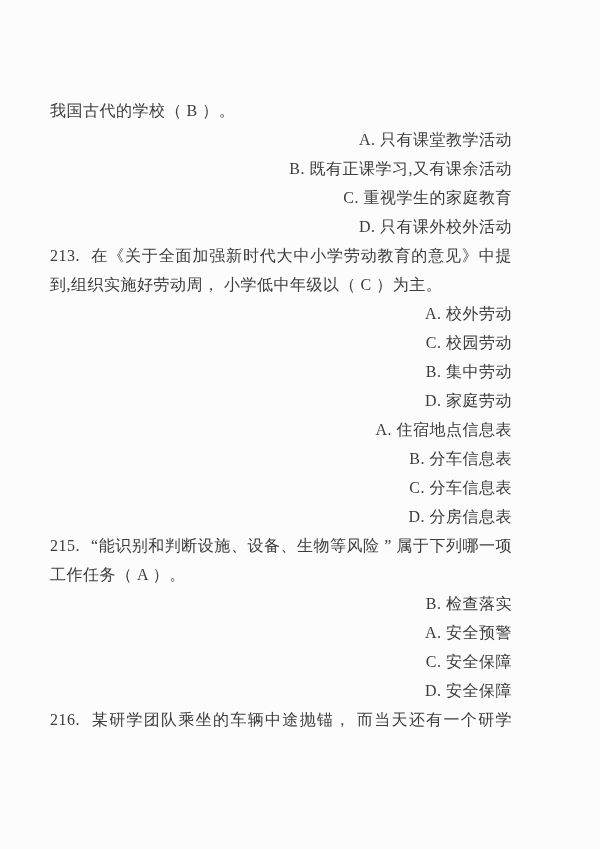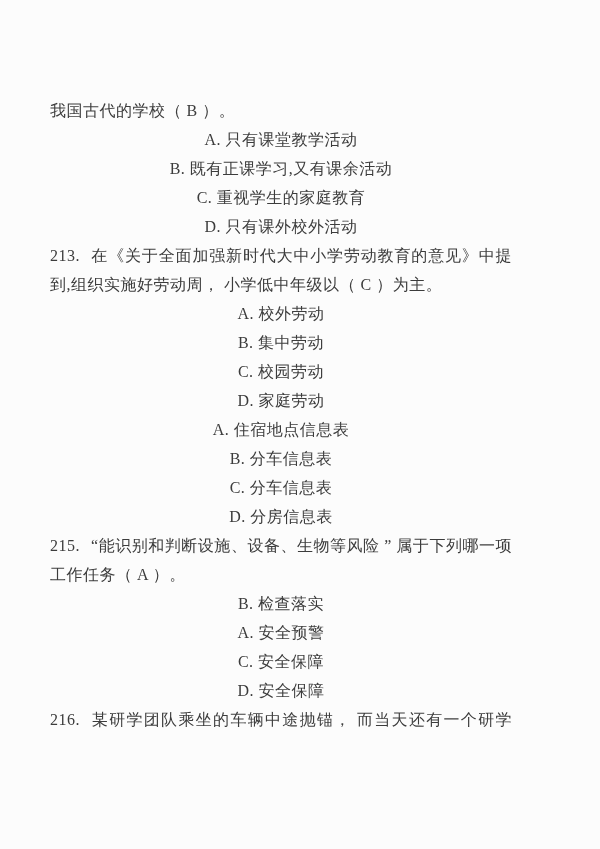--- a/index.html
+++ b/index.html
@@ -28,21 +28,21 @@
     text-align: justify;
   }
   .stem.justify-last {
     text-align-last: justify;
   }
   .qnum {
     display: inline-block;
     margin-right: 11px;
     letter-spacing: 0.5px;
   }
-  .option { text-align: center; }
+  .option { text-align: right; }
 </style>
 </head>
 <body>
 
 <div class="page">
 
   <div class="question">
     <p class="stem">
       <span>我国古代的学校（ B ）。</span>
     </p>
@@ -50,22 +50,22 @@
     <p class="option">B. 既有正课学习,又有课余活动</p>
     <p class="option">C. 重视学生的家庭教育</p>
     <p class="option">D. 只有课外校外活动</p>
   </div>
 
   <div class="question">
     <p class="stem">
       <span class="qnum">213.</span><span>在《关于全面加强新时代大中小学劳动教育的意见》中提到,组织实施好劳动周， 小学低中年级以（ C ）为主。</span>
     </p>
     <p class="option">A. 校外劳动</p>
+    <p class="option">C. 校园劳动</p>
     <p class="option">B. 集中劳动</p>
-    <p class="option">C. 校园劳动</p>
     <p class="option">D. 家庭劳动</p>
   </div>
 
   <div class="question">
     <p class="option">A. 住宿地点信息表</p>
     <p class="option">B. 分车信息表</p>
     <p class="option">C. 分车信息表</p>
     <p class="option">D. 分房信息表</p>
   </div>
 

